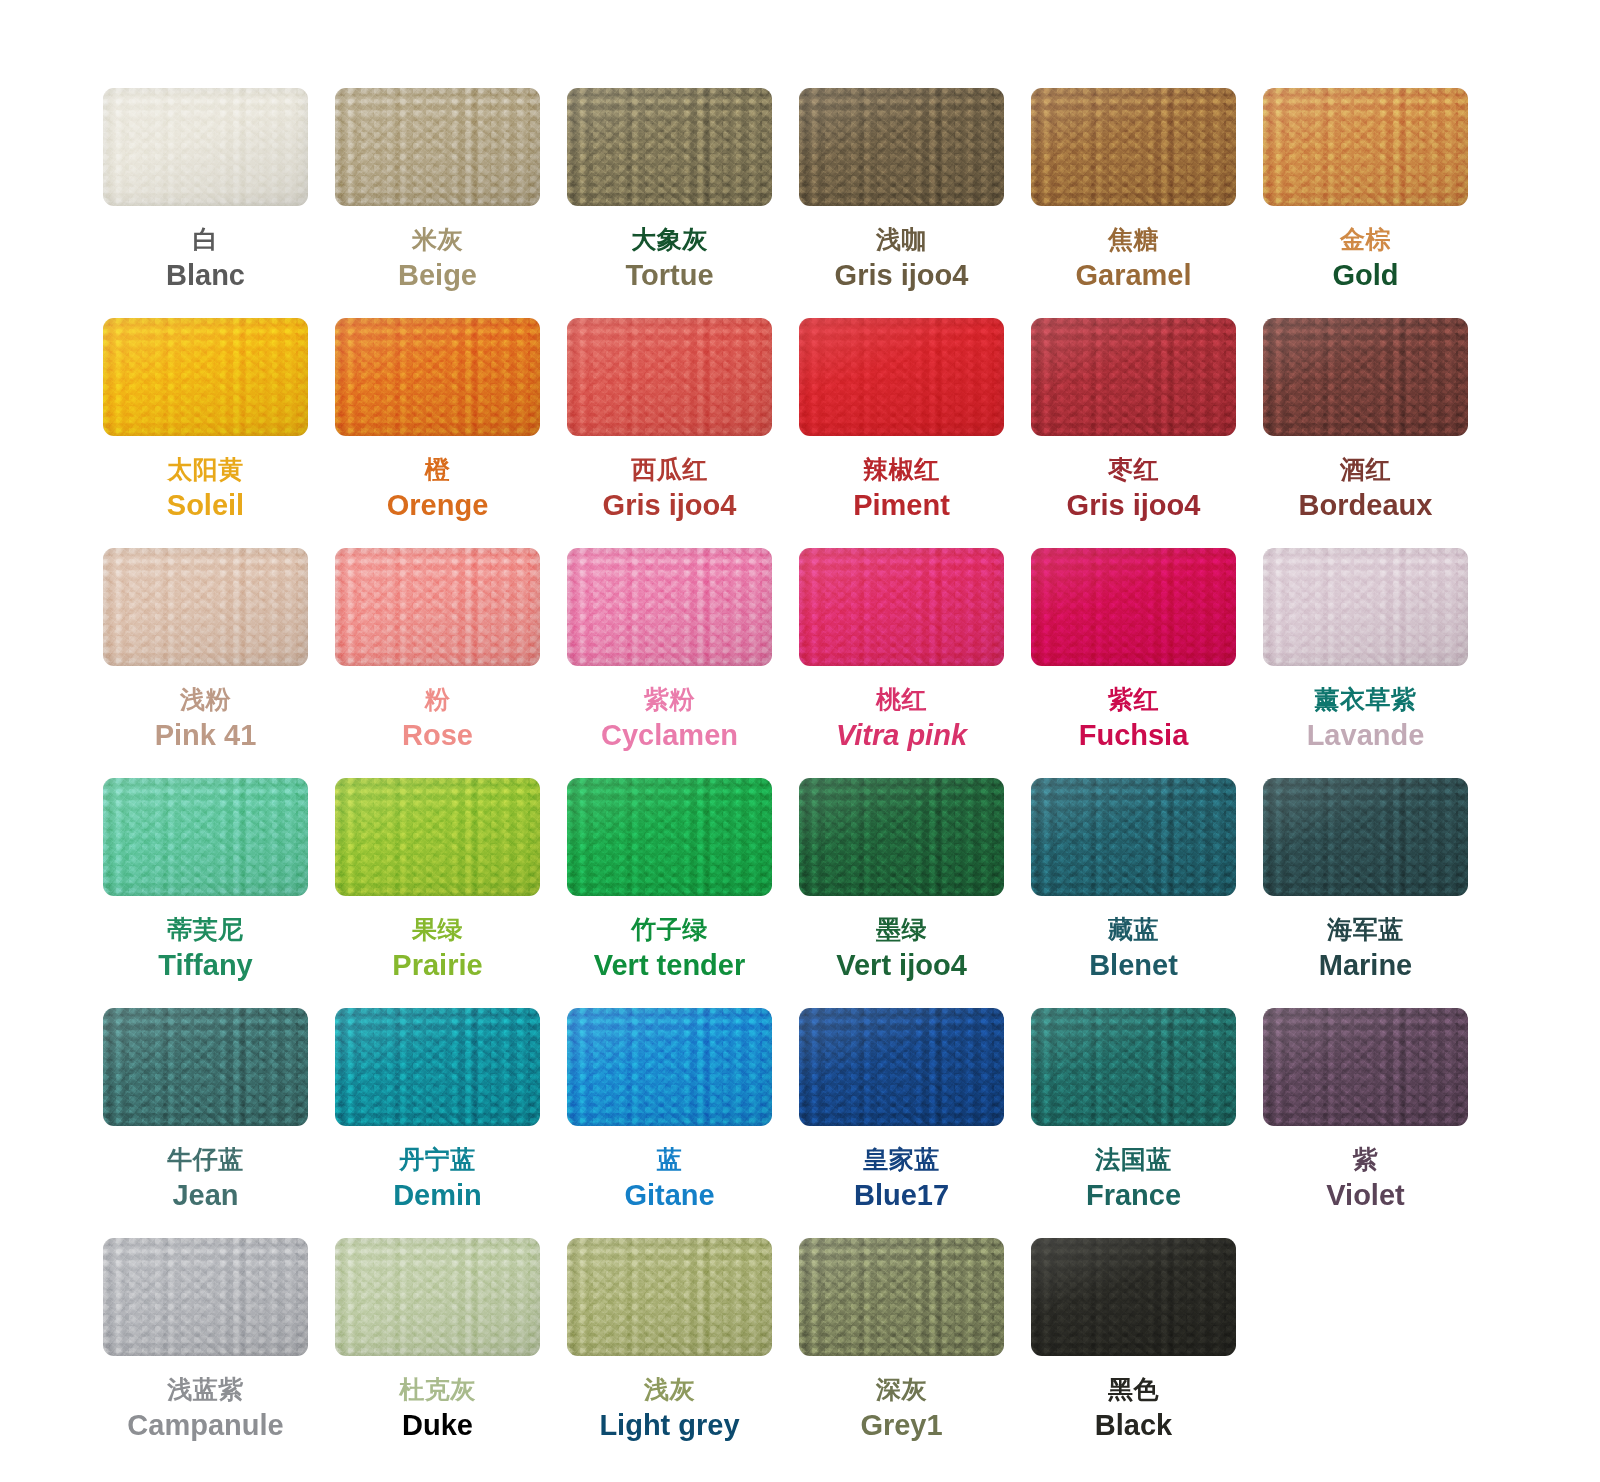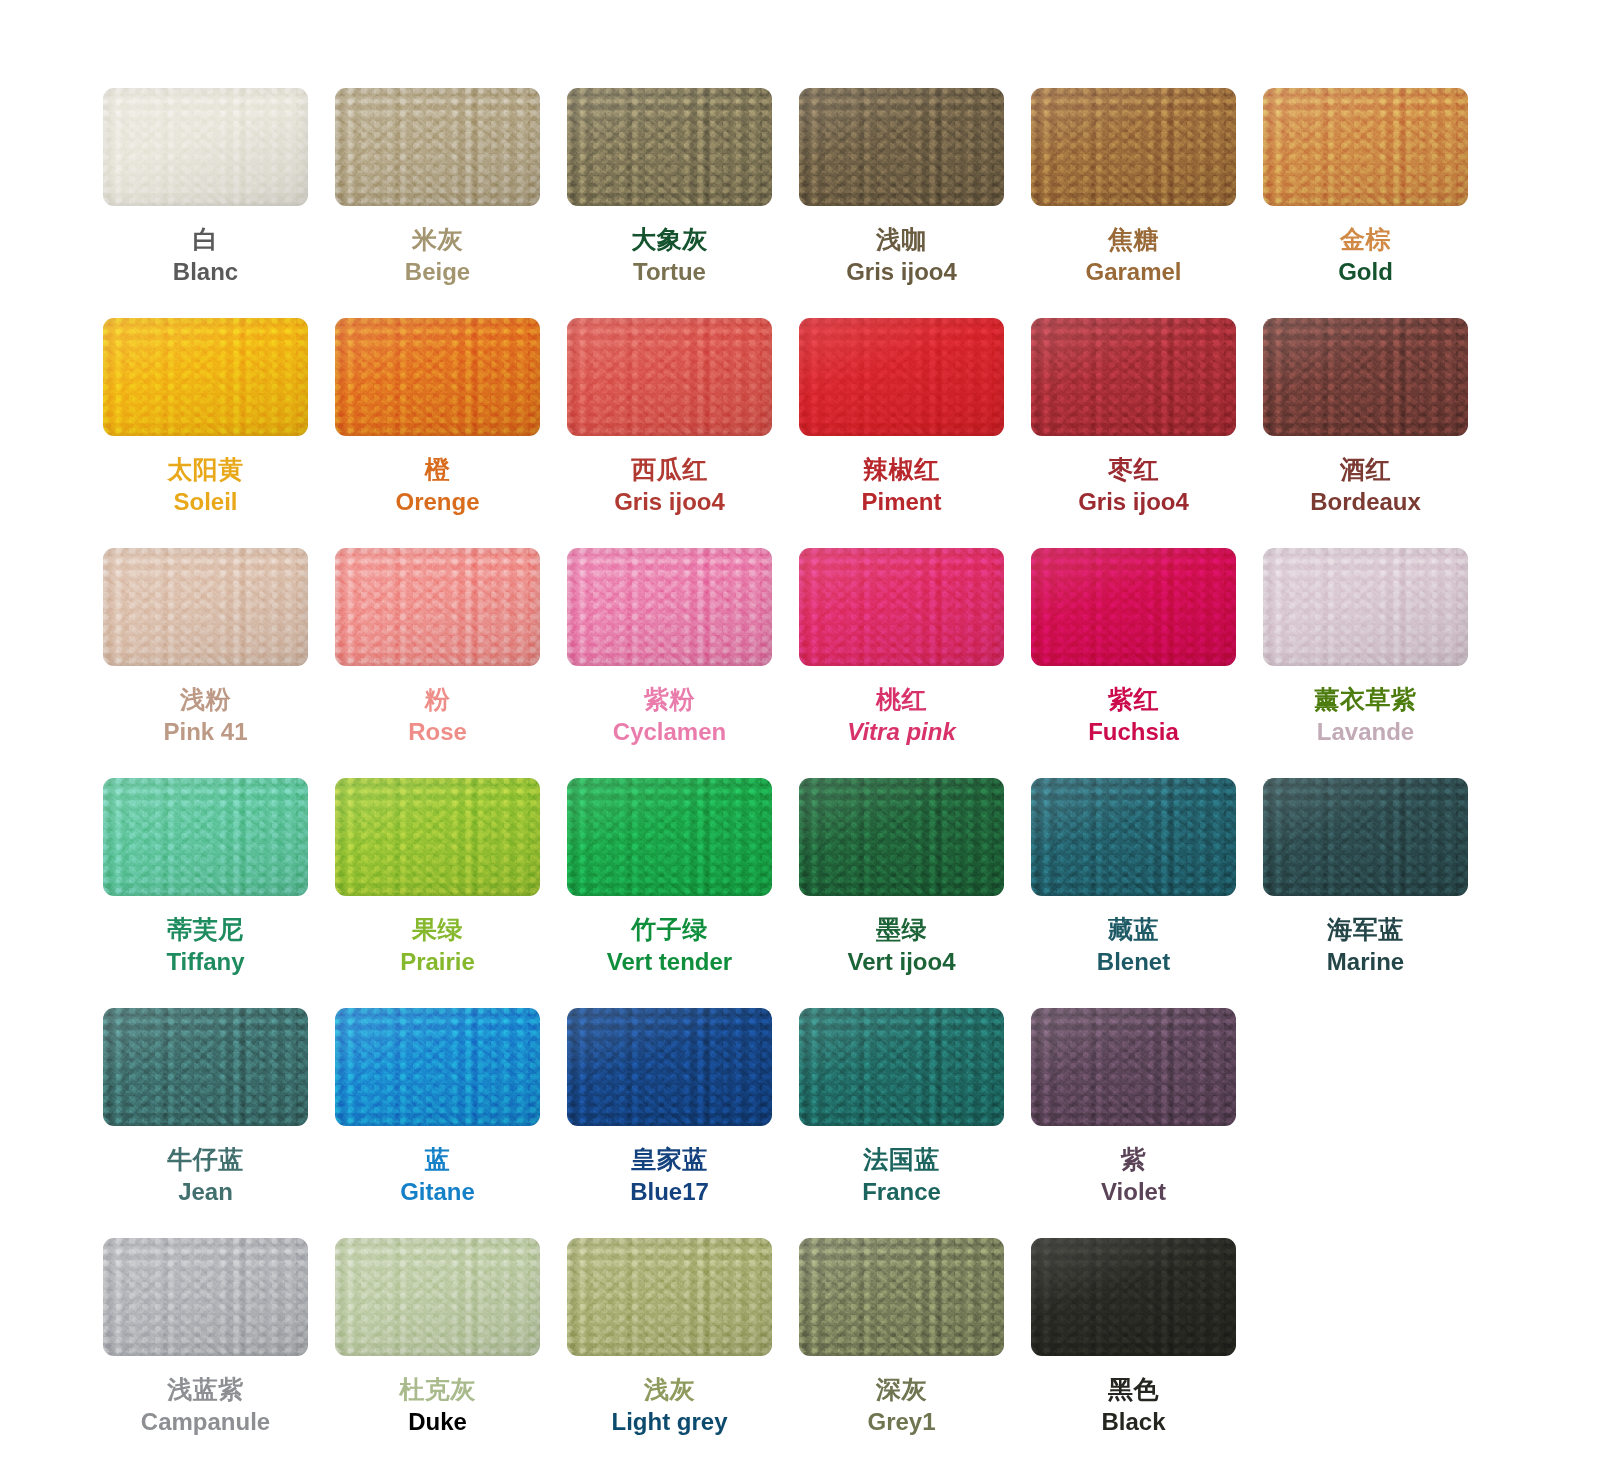--- a/index.html
+++ b/index.html
@@ -88,21 +88,21 @@
   }
 
   .label-cn {
     font-size: 25px;
     font-weight: bold;
     letter-spacing: 0.5px;
     display: block;
   }
 
   .label-fr {
-    font-size: 24px;
+    font-size: 29px;
     font-weight: bold;
     display: block;
     margin-top: 3px;
     white-space: nowrap;
   }
 </style>
 </head>
 <body>
 
 <div id="swatch-grid">
@@ -298,21 +298,21 @@
           <span class="label-fr" style="color: rgb(204, 11, 77);">Fuchsia</span>
         </div>
       </div>
       <div class="swatch-cell">
         <div class="swatch-chip" style="background-color: rgb(217, 200, 210);">
           <div class="grain"></div>
           <div class="grain2"></div>
           <div class="sheen"></div>
         </div>
         <div class="swatch-labels">
-          <span class="label-cn" style="color: #4d7c0f;">薰衣草紫</span>
+          <span class="label-cn" style="color: #0f766e;">薰衣草紫</span>
           <span class="label-fr" style="color: rgb(194, 170, 182);">Lavande</span>
         </div>
       </div>
     </div>
     <div class="swatch-row">
       <div class="swatch-cell">
         <div class="swatch-chip" style="background-color: rgb(92, 196, 155);">
           <div class="grain"></div>
           <div class="grain2"></div>
           <div class="sheen"></div>
@@ -384,20 +384,31 @@
           <div class="grain"></div>
           <div class="grain2"></div>
           <div class="sheen"></div>
         </div>
         <div class="swatch-labels">
           <span class="label-cn" style="color: rgb(66, 112, 110);">牛仔蓝</span>
           <span class="label-fr" style="color: rgb(66, 112, 110);">Jean</span>
         </div>
       </div>
       <div class="swatch-cell">
+        <div class="swatch-chip" style="background-color: rgb(15, 135, 151);">
+          <div class="grain"></div>
+          <div class="grain2"></div>
+          <div class="sheen"></div>
+        </div>
+        <div class="swatch-labels">
+          <span class="label-cn" style="color: rgb(14, 131, 148);">丹宁蓝</span>
+          <span class="label-fr" style="color: rgb(14, 131, 148);">Demin</span>
+        </div>
+      </div>
+      <div class="swatch-cell">
         <div class="swatch-chip" style="background-color: rgb(23, 135, 207);">
           <div class="grain"></div>
           <div class="grain2"></div>
           <div class="sheen"></div>
         </div>
         <div class="swatch-labels">
           <span class="label-cn" style="color: rgb(20, 128, 200);">蓝</span>
           <span class="label-fr" style="color: rgb(20, 128, 200);">Gitane</span>
         </div>
       </div>

